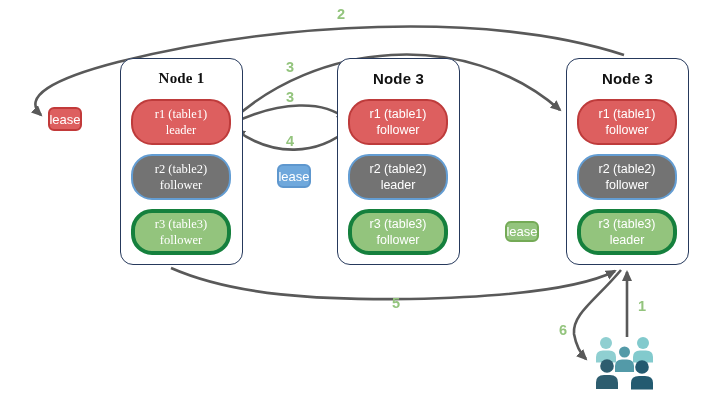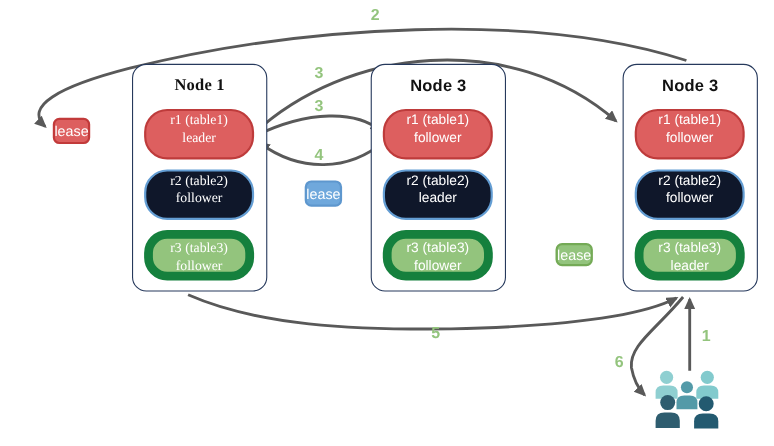--- a/index.html
+++ b/index.html
@@ -12,25 +12,25 @@
     position:absolute;width:123px;height:207px;background:#ffffff;
     border:1.6px solid #26395C;border-radius:13px;box-sizing:border-box;
   }
   .node-title{
     position:absolute;left:0;top:11px;width:100%;text-align:center;
     font-size:15px;font-weight:bold;color:#111111;letter-spacing:.2px;
   }
   .replica{
     position:absolute;left:10px;width:100px;height:46px;border-radius:21px;
     box-sizing:border-box;display:flex;flex-direction:column;align-items:center;
-    justify-content:flex-start;color:#ffffff;font-size:12.5px;line-height:1.3;text-align:center;
+    justify-content:center;color:#ffffff;font-size:12.5px;line-height:1.3;text-align:center;
   }
   .replica.red{background:#DD5F5F;border:2px solid #BE3B3B;}
-  .replica.blue{background:#0f172a;border:2px solid #639DD3;}
-  .replica.green{background:#93C47D;border:8px solid #15803d;}
+  .replica.blue{background:#737373;border:2px solid #639DD3;}
+  .replica.green{background:#93C47D;border:4px solid #15803d;}
   .r-slot-0{top:40px;} .r-slot-1{top:95px;} .r-slot-2{top:150px;}
   .lease{
     position:absolute;width:34px;height:24px;border-radius:6px;box-sizing:border-box;
     display:flex;align-items:center;justify-content:center;color:#ffffff;font-size:13px;
   }
   .lease.red{background:#DD5F5F;border:2px solid #C23A3A;left:48px;top:107px;}
   .lease.blue{background:#6FA8DC;border:2px solid #5E97CE;left:277px;top:164px;}
   .lease.green{background:#93C47D;border:2px solid #74AA56;left:505px;top:221px;height:21px;}
   .step-label{
     position:absolute;transform:translate(-50%,-50%);

